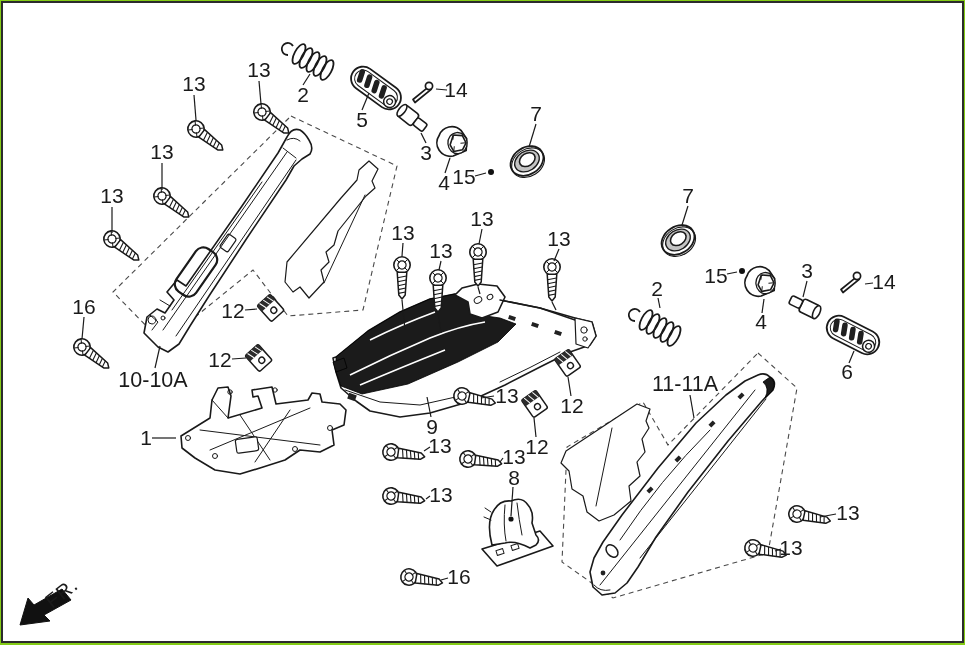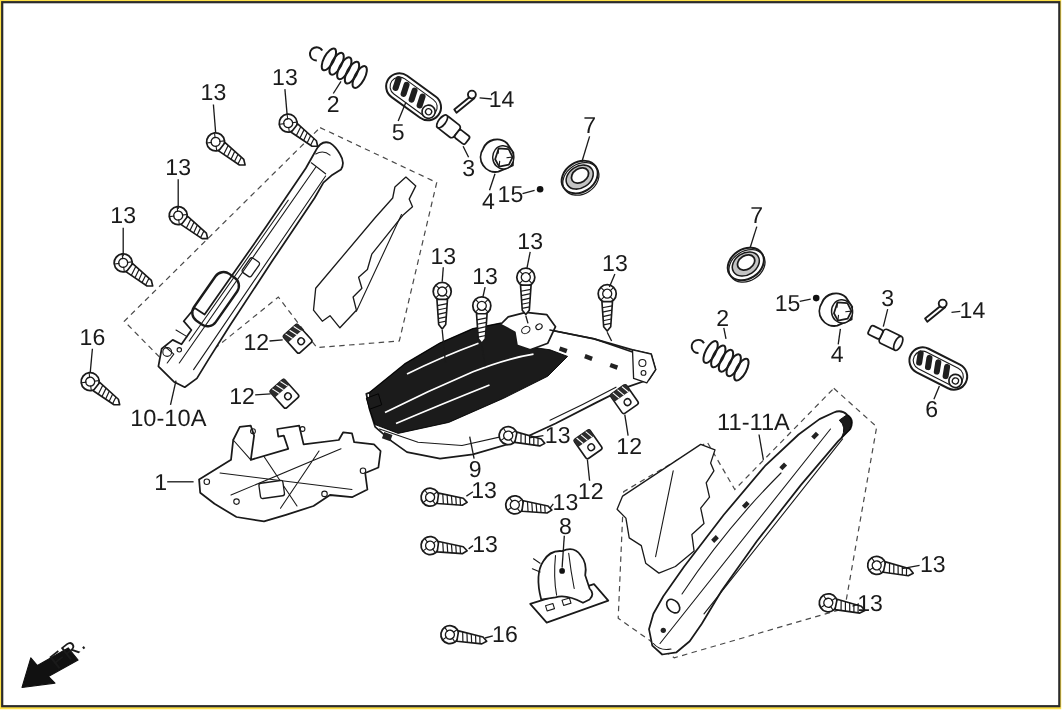--- a/index.html
+++ b/index.html
@@ -1,16 +1,16 @@
 <!DOCTYPE html>
 <html><head>
 <meta charset="utf-8">
 <style>
   html,body { margin:0; padding:0; background:#fff; }
-  .stage { width:965px; height:645px; position:relative; background:#fde047; }
+  .stage { width:965px; height:645px; position:relative; background:#84cc16; }
   svg text { font-family:"Liberation Sans", sans-serif; font-size:21px; fill:#1a1a1a; }
   svg text.grp { font-size:21.5px; }
   svg text.fr { font-size:20px; letter-spacing:1px; }
   .tm { text-anchor:middle; }
   .ln  { stroke:#1a1a1a; stroke-width:1.5; fill:none; stroke-linecap:round; stroke-linejoin:round; }
   .ln1 { stroke:#1a1a1a; stroke-width:1;   fill:none; stroke-linecap:round; stroke-linejoin:round; }
   .fw  { stroke:#1a1a1a; stroke-width:1.6; fill:#ffffff; stroke-linejoin:round; }
   .fw2 { stroke:#1a1a1a; stroke-width:1.2; fill:#ffffff; stroke-linejoin:round; }
   .fd  { fill:#1b1b1b; stroke:#000; stroke-width:0.8; }
   .lead { stroke:#1a1a1a; stroke-width:1.2; fill:none; }

